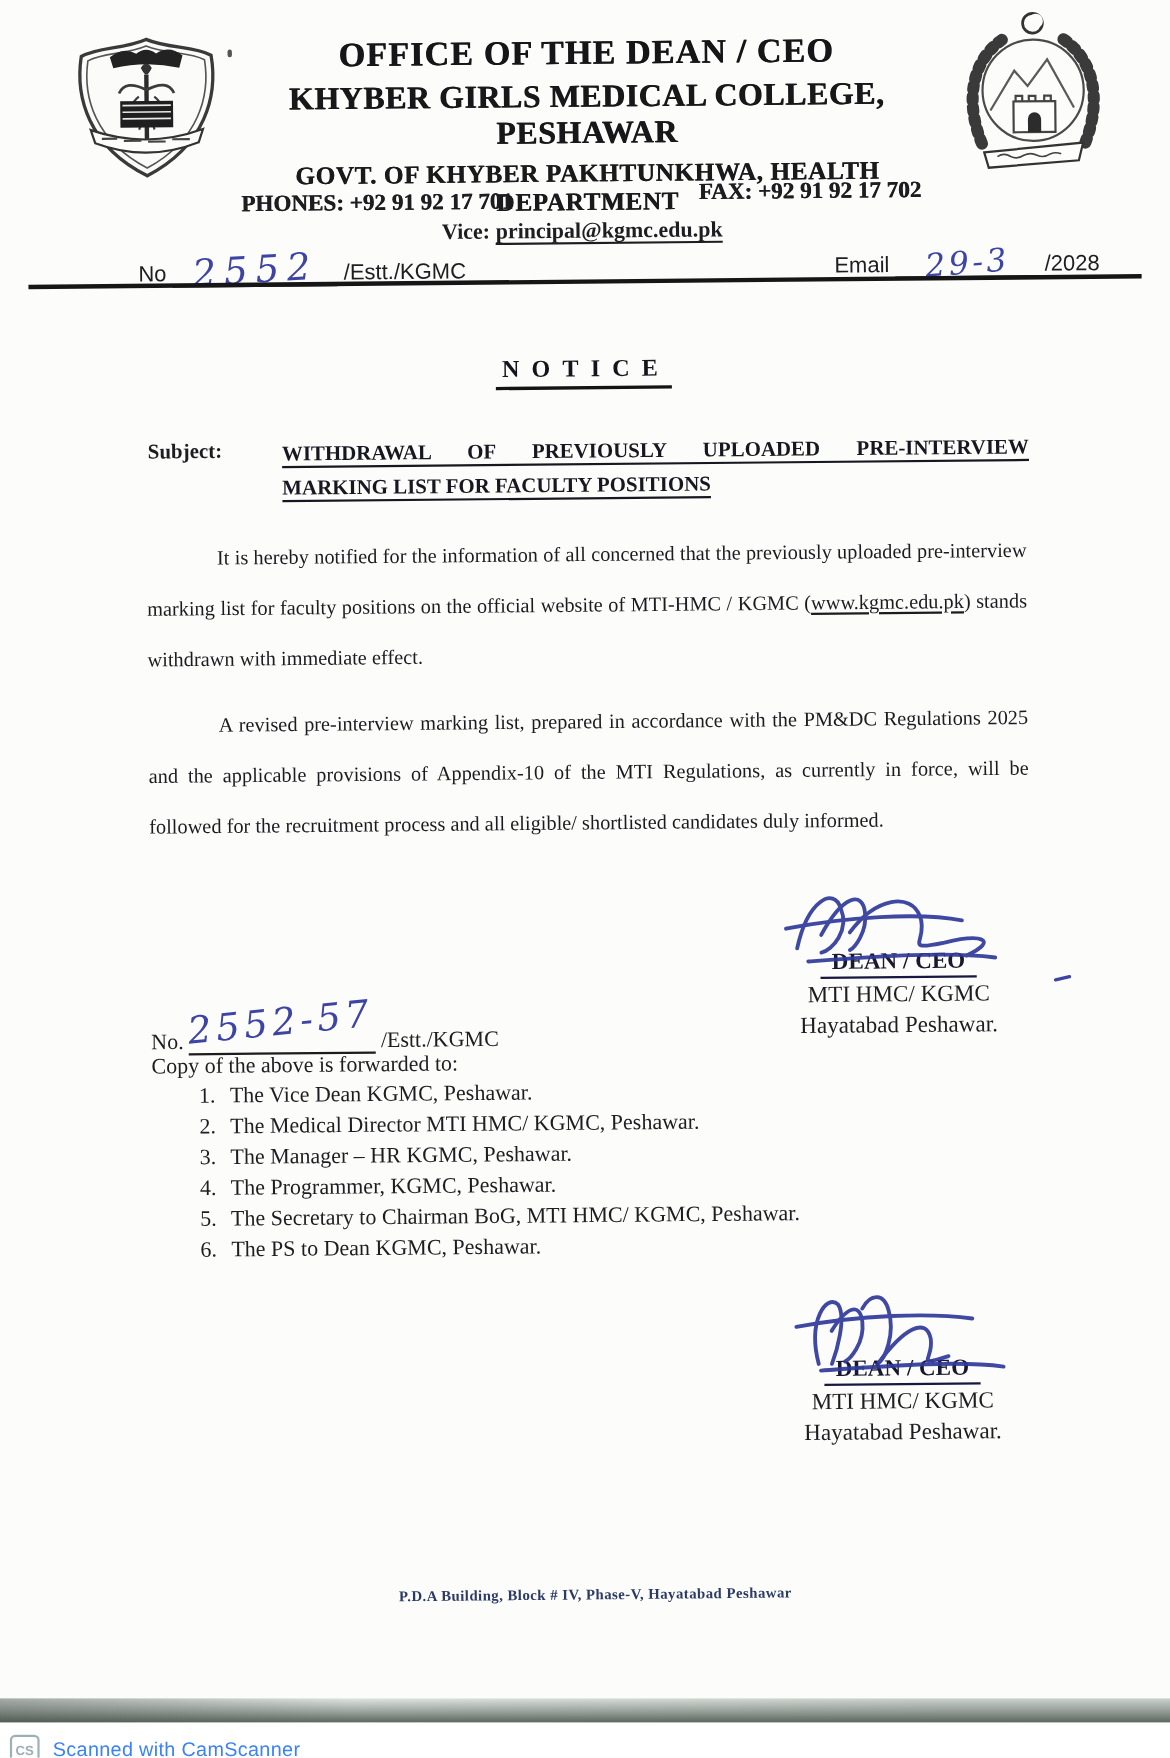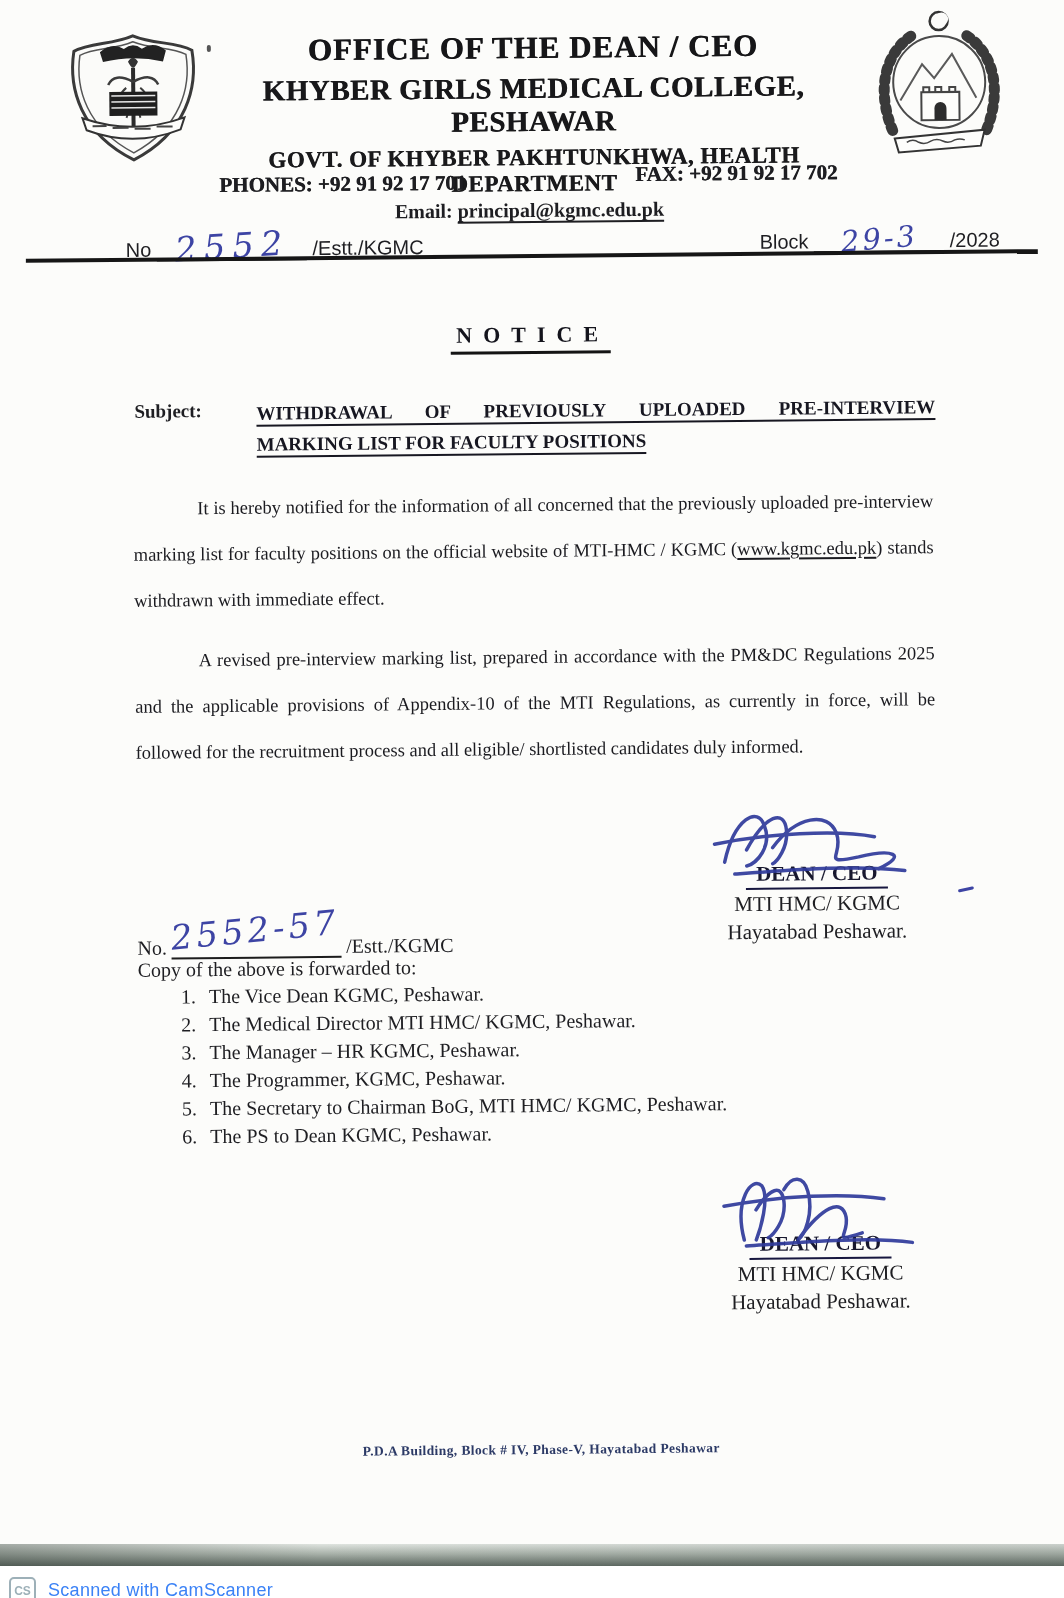--- a/index.html
+++ b/index.html
@@ -142,30 +142,30 @@
     <div class="speck"></div>
 
     <div class="header-text">
       <div class="h-line1">OFFICE OF THE DEAN / CEO</div>
       <div class="h-line2">KHYBER GIRLS MEDICAL COLLEGE, PESHAWAR</div>
       <div class="h-line3">GOVT. OF KHYBER PAKHTUNKHWA, HEALTH DEPARTMENT</div>
     </div>
 
     <div class="phones">PHONES: +92 91 92 17 701</div>
     <div class="fax">FAX: +92 91 92 17 702</div>
-    <div class="email-row"><span>Email: </span><span class="email-value">principal@kgmc.edu.pk</span></div>
+    <div class="email-row"><span>Vice: </span><span class="email-value">principal@kgmc.edu.pk</span></div>
 
     <div class="ref-row">
       <div class="ref-left">
         <span>No</span>
         <span class="hand-slot w150"><span class="hand top-no">2552</span></span>
         <span>/Estt./KGMC</span>
       </div>
       <div class="ref-right">
-        <span>Block</span>
+        <span>Email</span>
         <span class="hand-slot w130"><span class="hand top-date">29-3</span></span>
         <span>/2028</span>
       </div>
     </div>
     <div class="rule"></div>
 
     <div class="notice-wrap">
       <span class="notice">NOTICE</span>
     </div>
 

